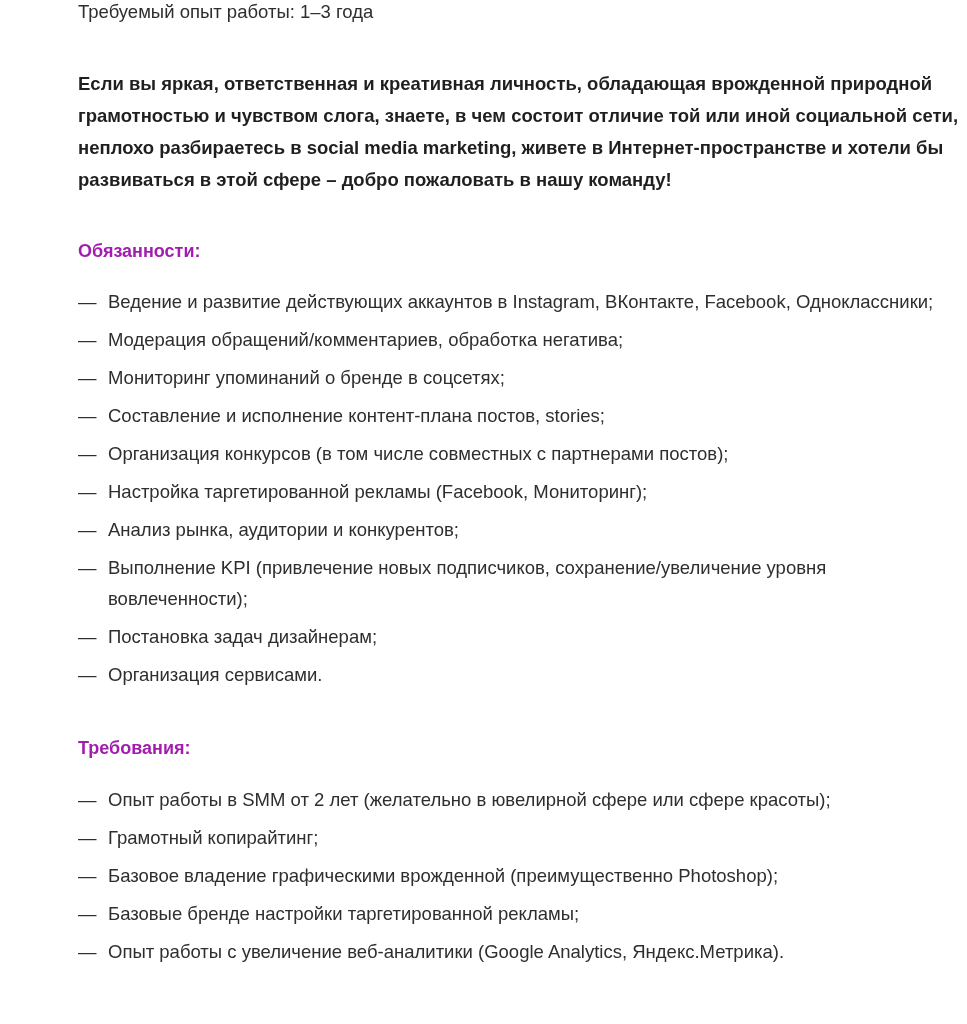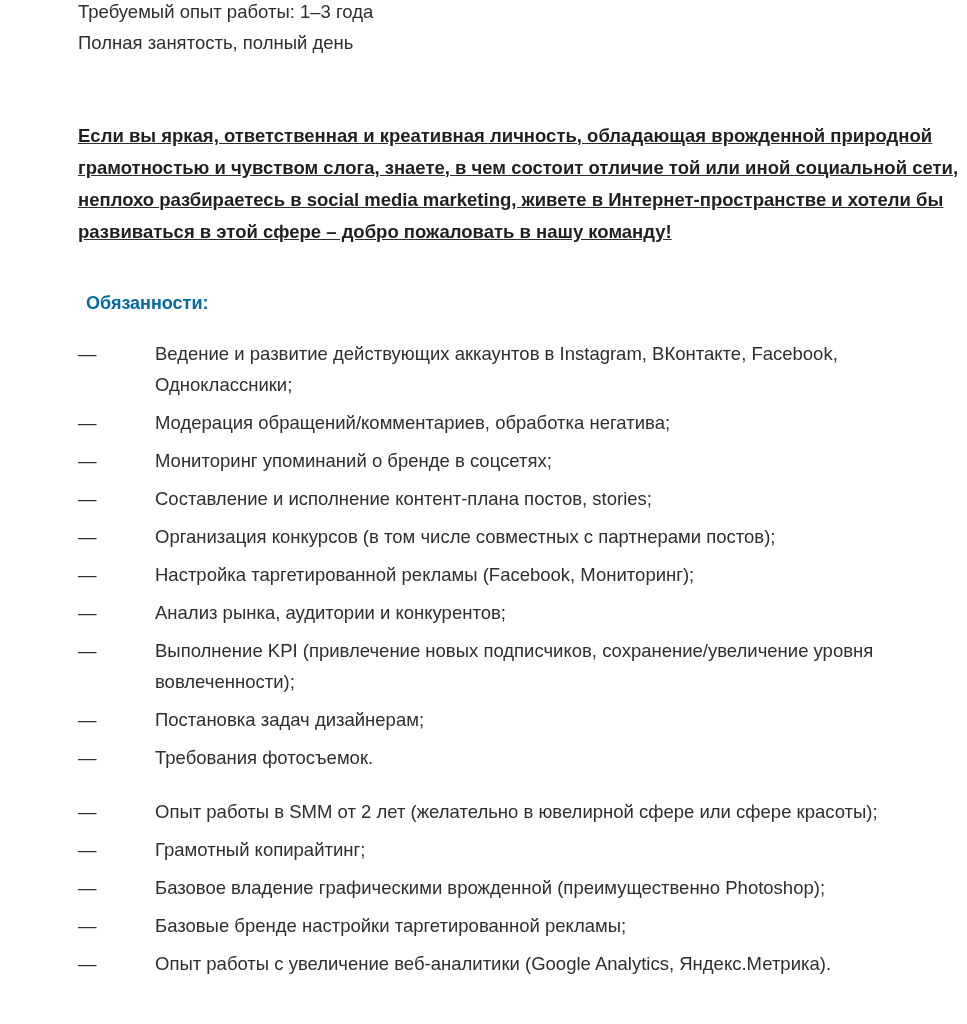--- a/index.html
+++ b/index.html
@@ -44,32 +44,31 @@
   .lead {
     margin: 0;
     padding: 0;
     font-size: 18.5px;
     line-height: 32px;
     font-weight: 700;
     color: #1f1f1f;
     max-width: 884px;
   }
   .lead-wrap {
-    margin-top: 62px;
-    text-decoration: underline;
+    margin-top: 41px;
   }
 
   
   .section-heading {
-    margin: 8px;
+    margin: 0;
     padding: 0;
     font-size: 18px;
     line-height: 26px;
     font-weight: 700;
-    color: #0369a1;
+    color: #a21caf;
   }
   .heading-duties {
     margin-top: 42px;
   }
   .heading-reqs {
     margin-top: 45px;
   }
 
   
   .dash-list {
@@ -99,31 +98,29 @@
     flex: 0 0 auto;
     width: 30px;
     color: #2e2e2e;
     font-size: 18.5px;
     line-height: 31px;
     user-select: none;
   }
   .dash-text {
     flex: 1 1 auto;
     max-width: 852px;
-    margin-left: 47px;
   }
 </style>
 </head>
 <body>
 
 <div class="page">
 
   <div class="intro">
     <div class="intro-line">Требуемый опыт работы: 1–3 года</div>
-    <div class="intro-line">Полная занятость, полный день</div>
   </div>
 
   <div class="lead-wrap">
     <p class="lead">Если вы яркая, ответственная и креативная личность, обладающая врожденной природной грамотностью и чувством слога, знаете, в чем состоит отличие той или иной социальной сети, неплохо разбираетесь в social media marketing, живете в Интернет-пространстве и хотели бы развиваться в этой сфере – добро пожаловать в нашу команду!</p>
   </div>
 
   <h3 class="section-heading heading-duties">Обязанности:</h3>
 
   <ul class="dash-list list-duties">
     <li class="dash-item">
@@ -157,24 +154,25 @@
     <li class="dash-item">
       <span class="dash-mark">—</span>
       <span class="dash-text">Выполнение KPI (привлечение новых подписчиков, сохранение/увеличение уровня вовлеченности);</span>
     </li>
     <li class="dash-item">
       <span class="dash-mark">—</span>
       <span class="dash-text">Постановка задач дизайнерам;</span>
     </li>
     <li class="dash-item">
       <span class="dash-mark">—</span>
-      <span class="dash-text">Требования фотосъемок.</span>
+      <span class="dash-text">Организация сервисами.</span>
     </li>
   </ul>
 
+  <h3 class="section-heading heading-reqs">Требования:</h3>
 
   <ul class="dash-list list-reqs">
     <li class="dash-item">
       <span class="dash-mark">—</span>
       <span class="dash-text">Опыт работы в SMM от 2 лет (желательно в ювелирной сфере или сфере красоты);</span>
     </li>
     <li class="dash-item">
       <span class="dash-mark">—</span>
       <span class="dash-text">Грамотный копирайтинг;</span>
     </li>

